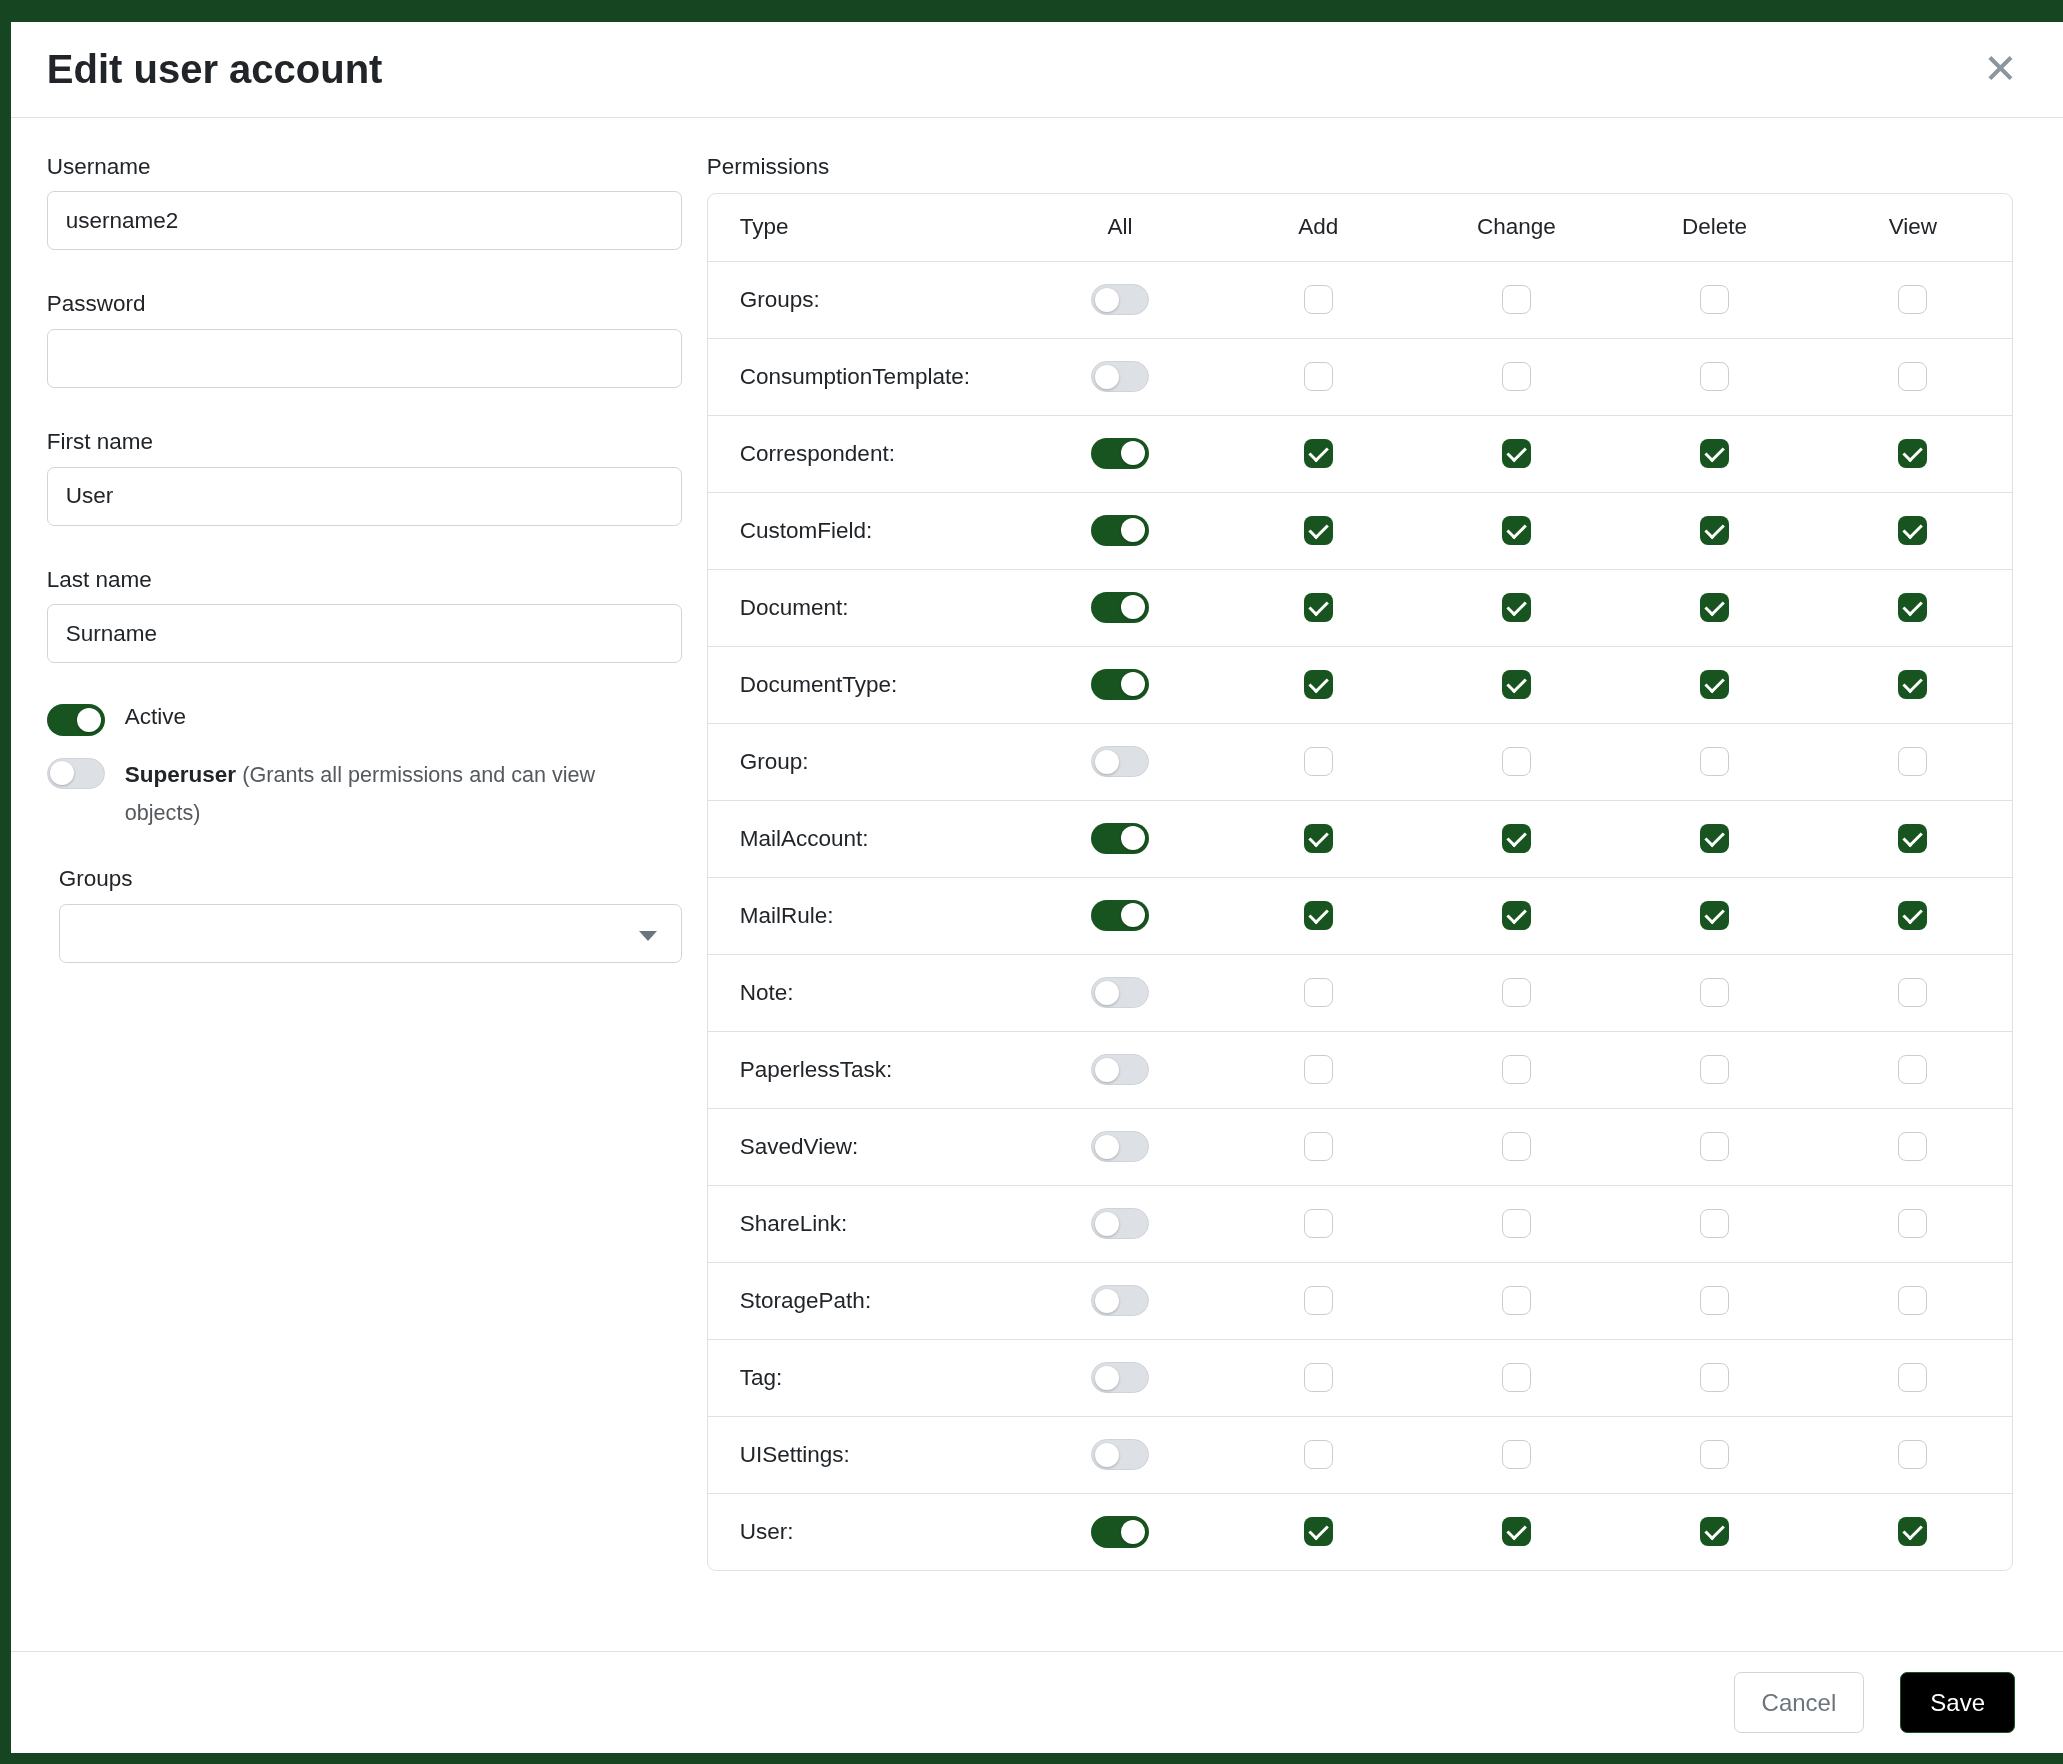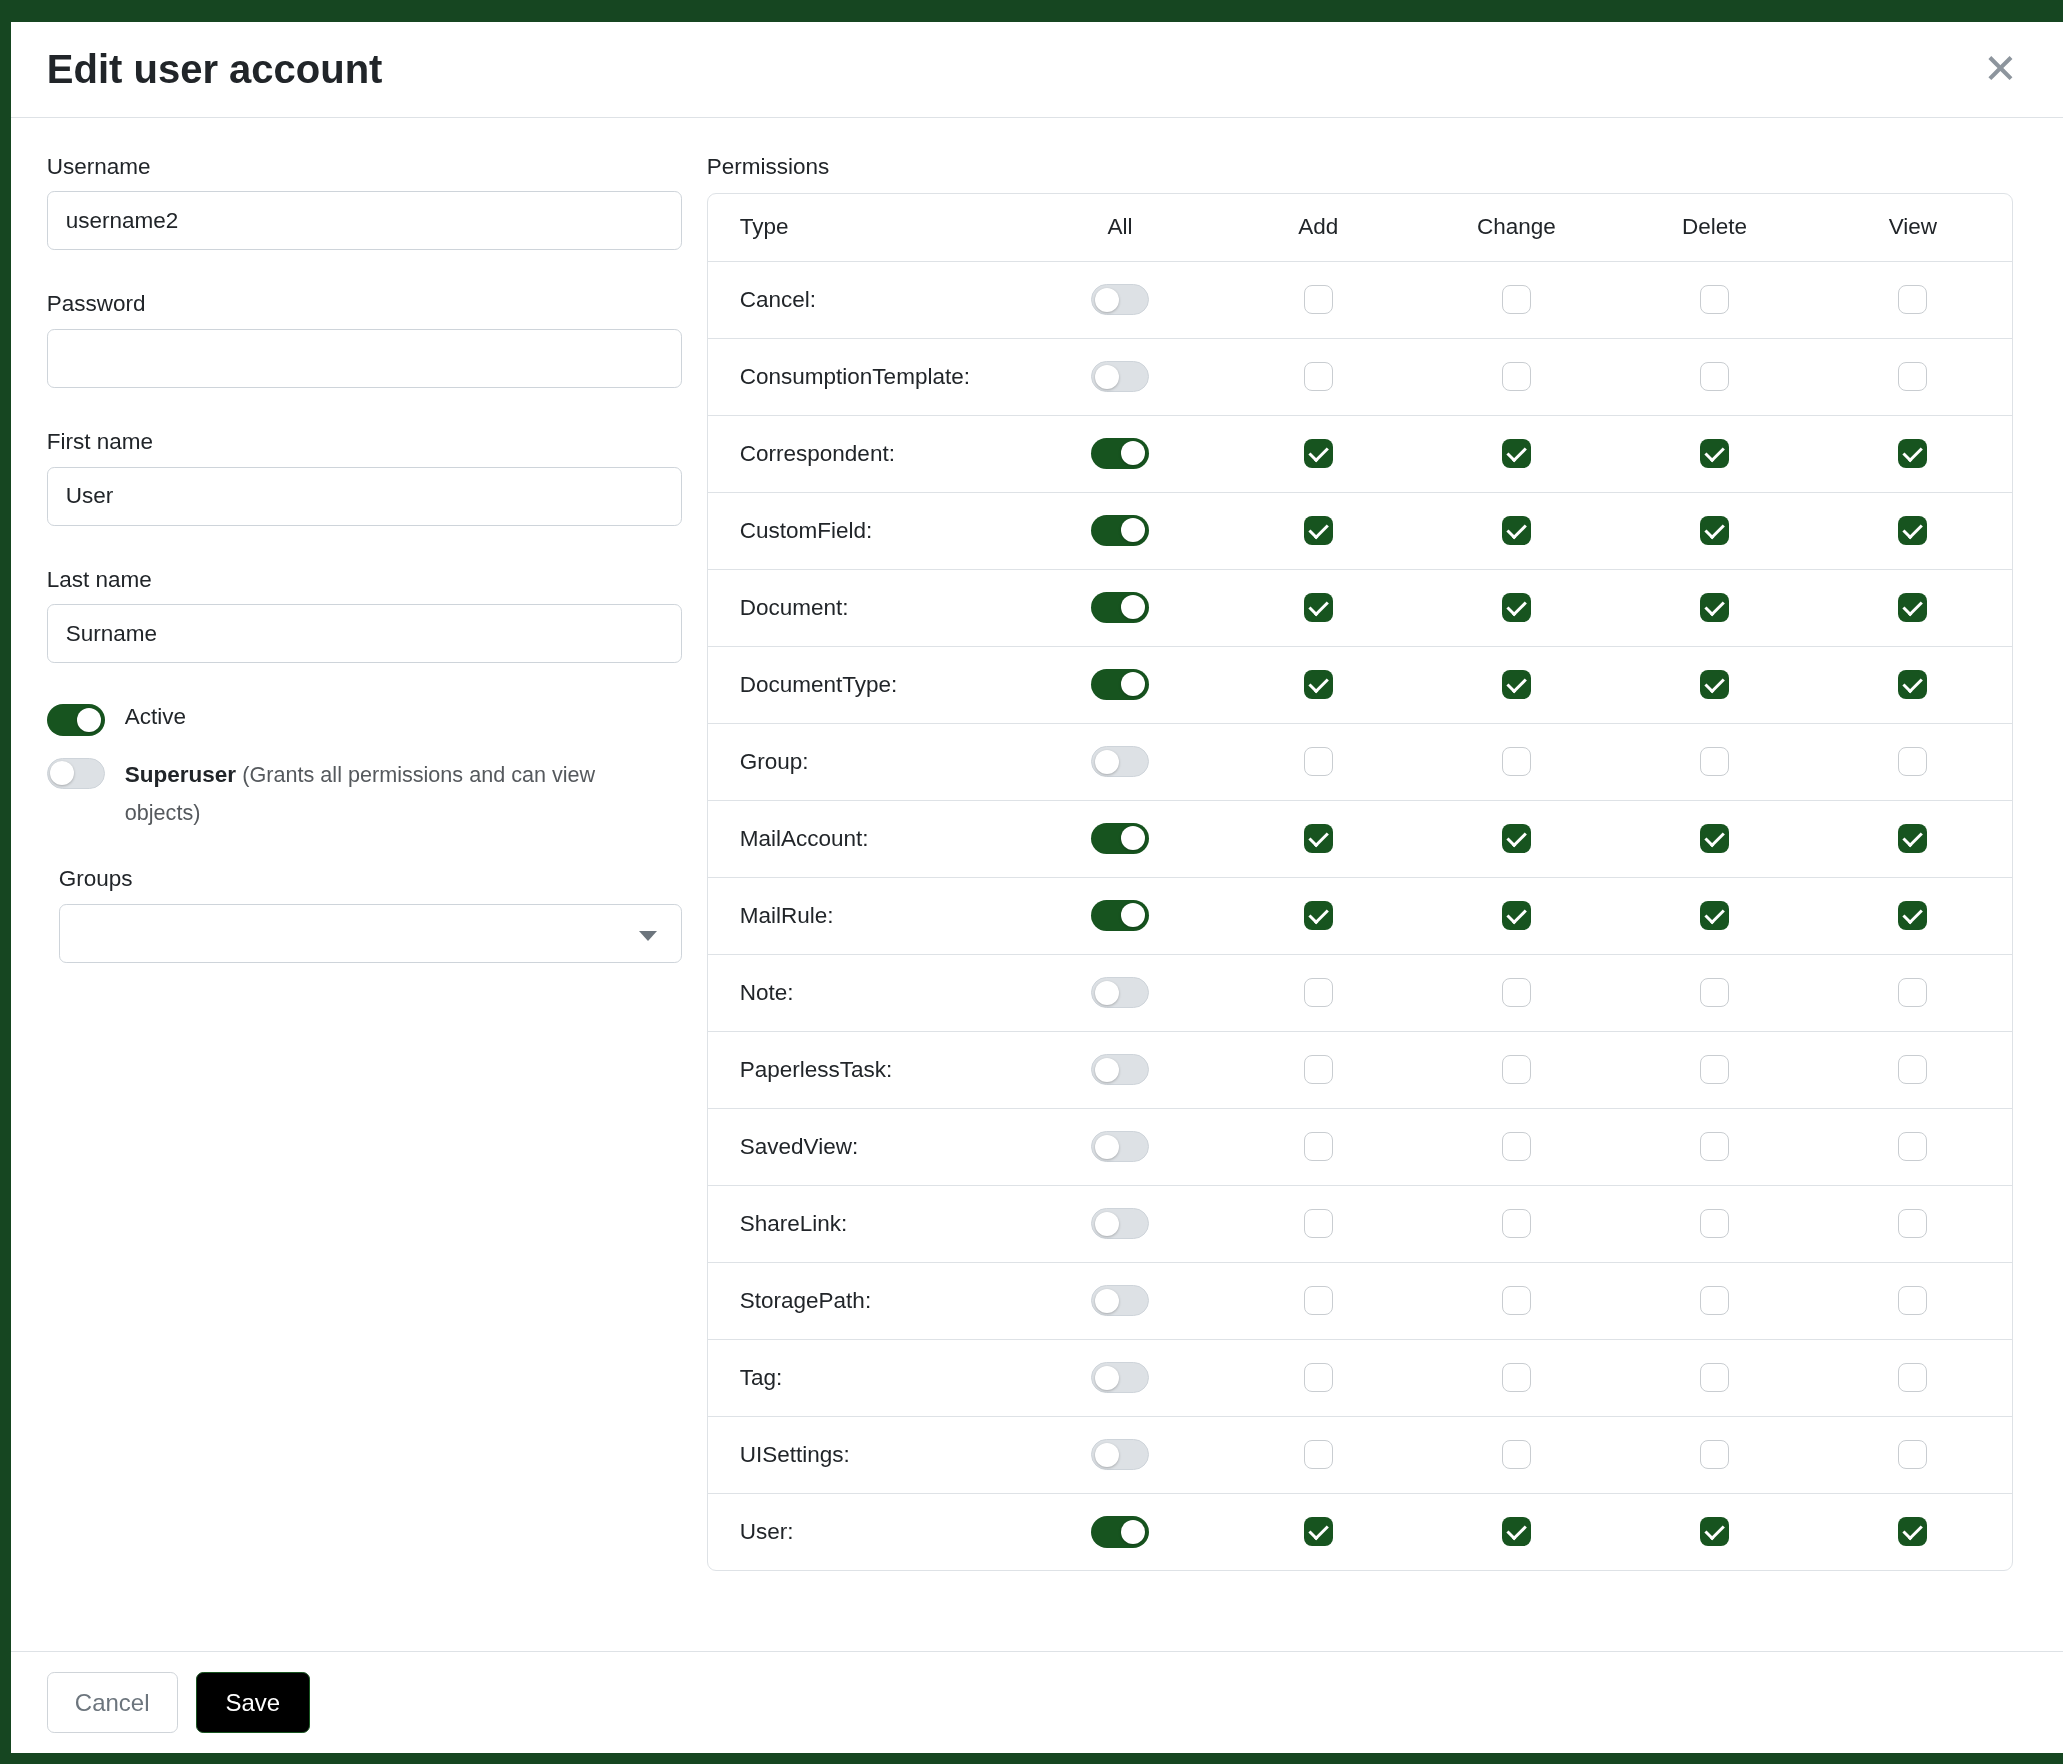--- a/index.html
+++ b/index.html
@@ -174,24 +174,24 @@
     padding-left: 32px;
     width: 24%;
   }
   .perm-table th:not(:first-child), .perm-table td:not(:first-child) { width: 15.2%; }
   .perm-table .switch { vertical-align: middle; }
   
   .modal-footer {
     flex: none;
     border-top: 0.9px solid #dee2e6;
     display: flex;
-    justify-content: flex-start;
+    justify-content: flex-end;
     align-items: center;
-    gap: 18px;
-    padding: 20px 36px;
+    gap: 36px;
+    padding: 20px 48px;
   }
   .btn {
     height: 61px;
     border-radius: 7.2px;
     font-size: 24px;
     font-family: inherit;
     cursor: pointer;
     display: inline-flex;
     align-items: center;
   }
@@ -279,21 +279,21 @@
               <th>Type</th>
               <th>All</th>
               <th>Add</th>
               <th>Change</th>
               <th>Delete</th>
               <th>View</th>
             </tr>
           </thead>
           <tbody>
               <tr>
-                <td>Cancel:</td>
+                <td>Groups:</td>
                 <td><span class="switch off"><span class="knob"></span></span></td>
                 <td>
                   <span class="cb unchecked"></span>
                 </td>
                 <td>
                   <span class="cb unchecked"></span>
                 </td>
                 <td>
                   <span class="cb unchecked"></span>
                 </td>

